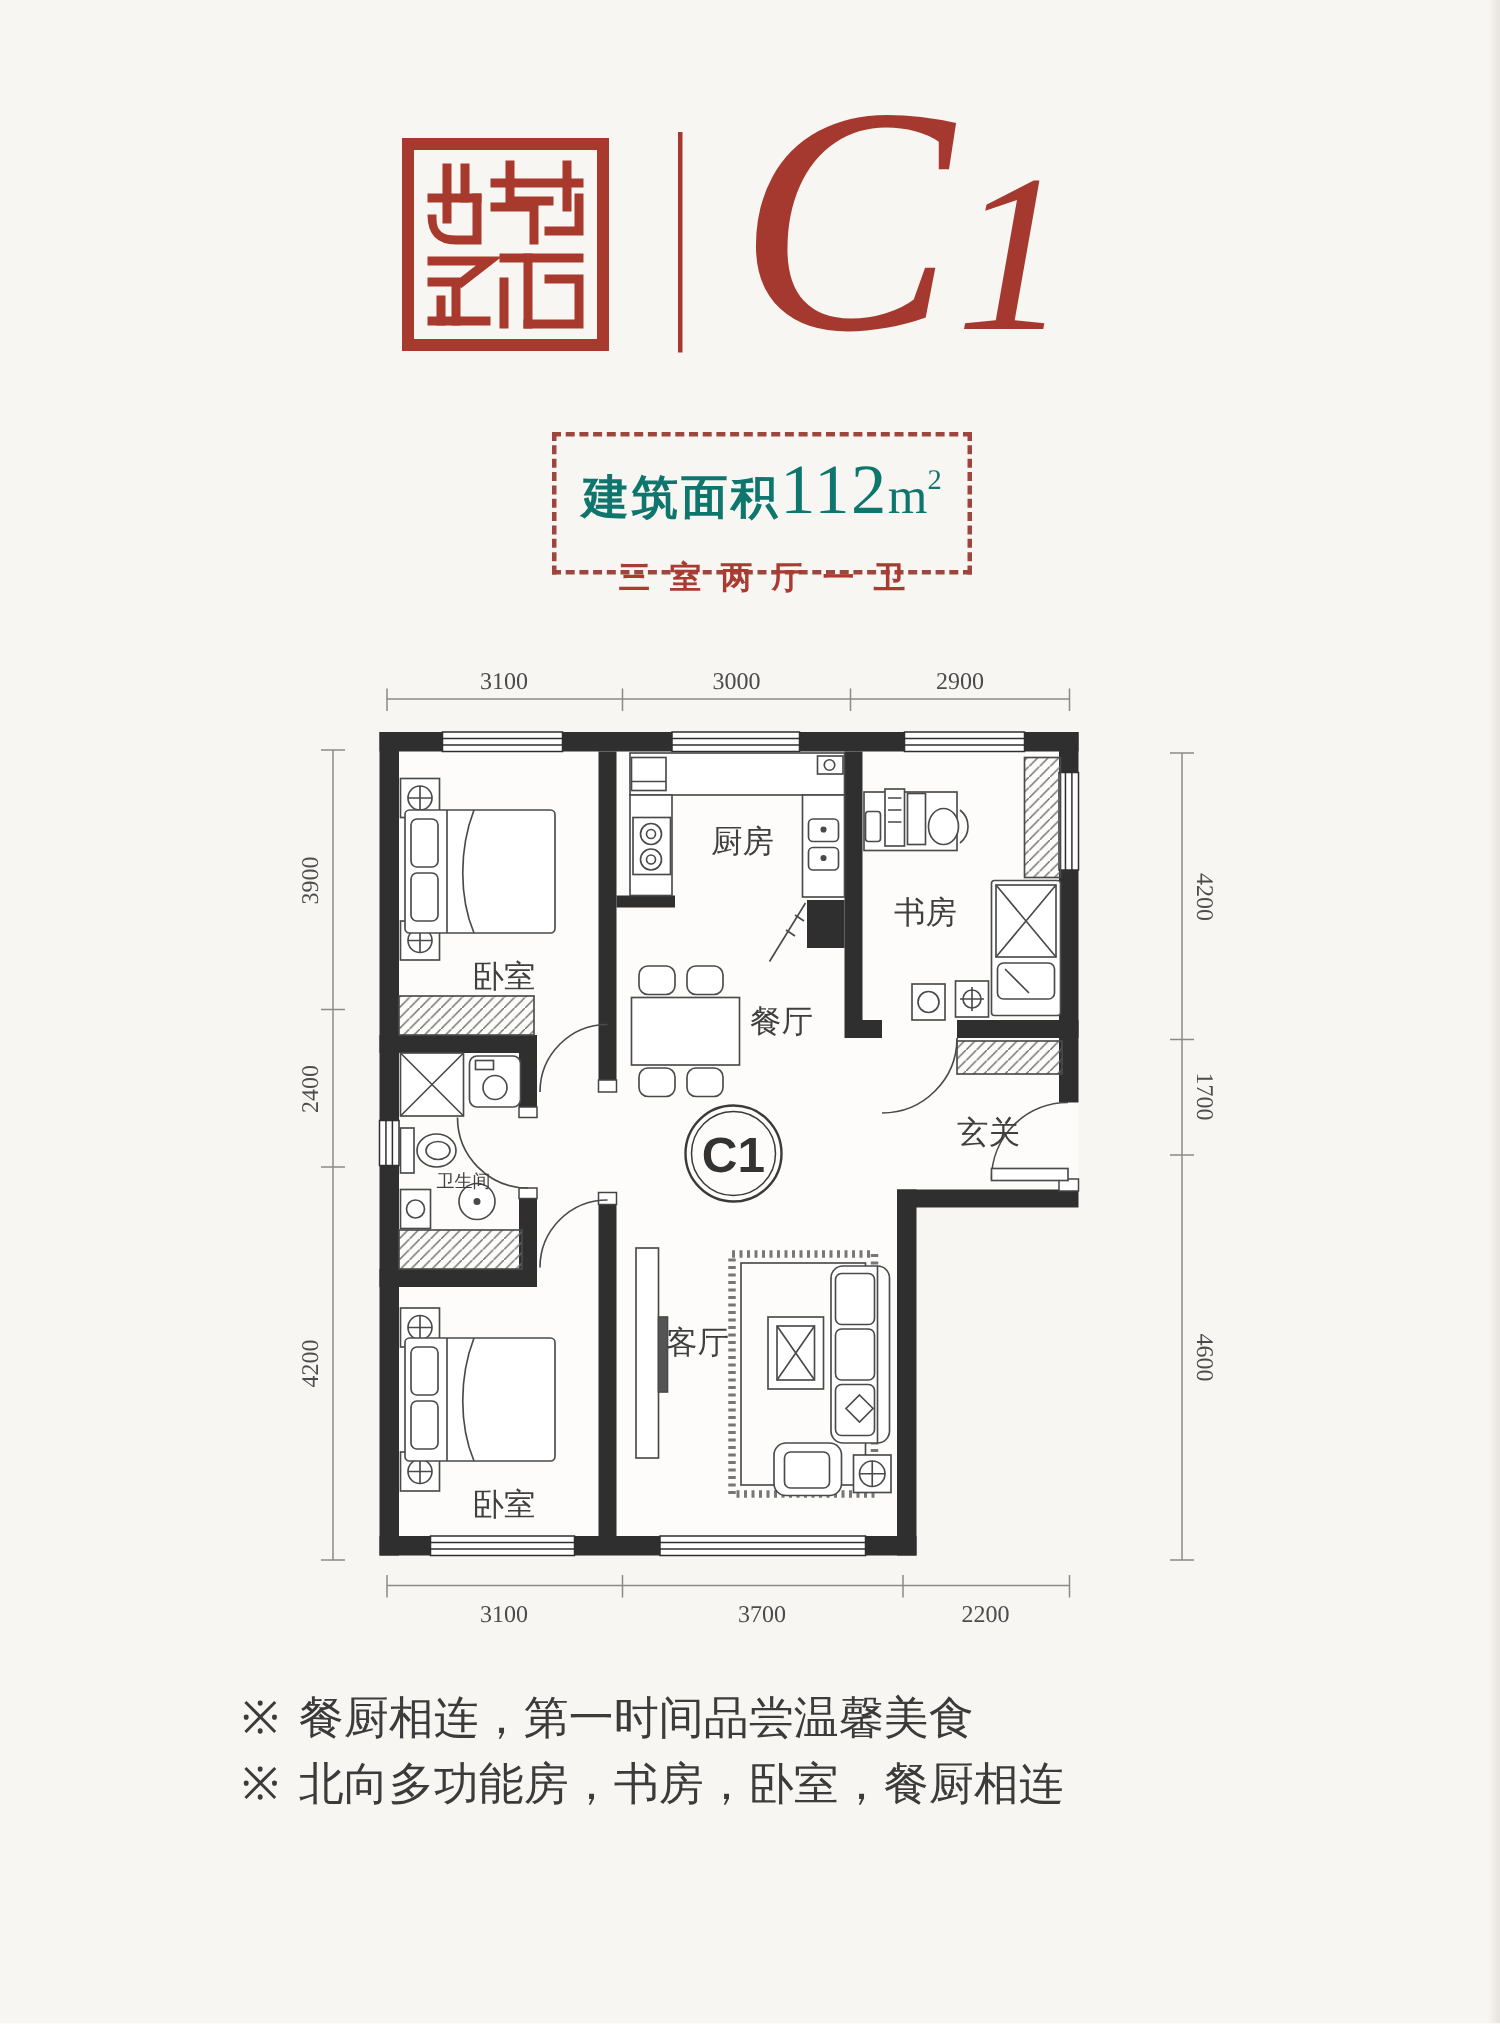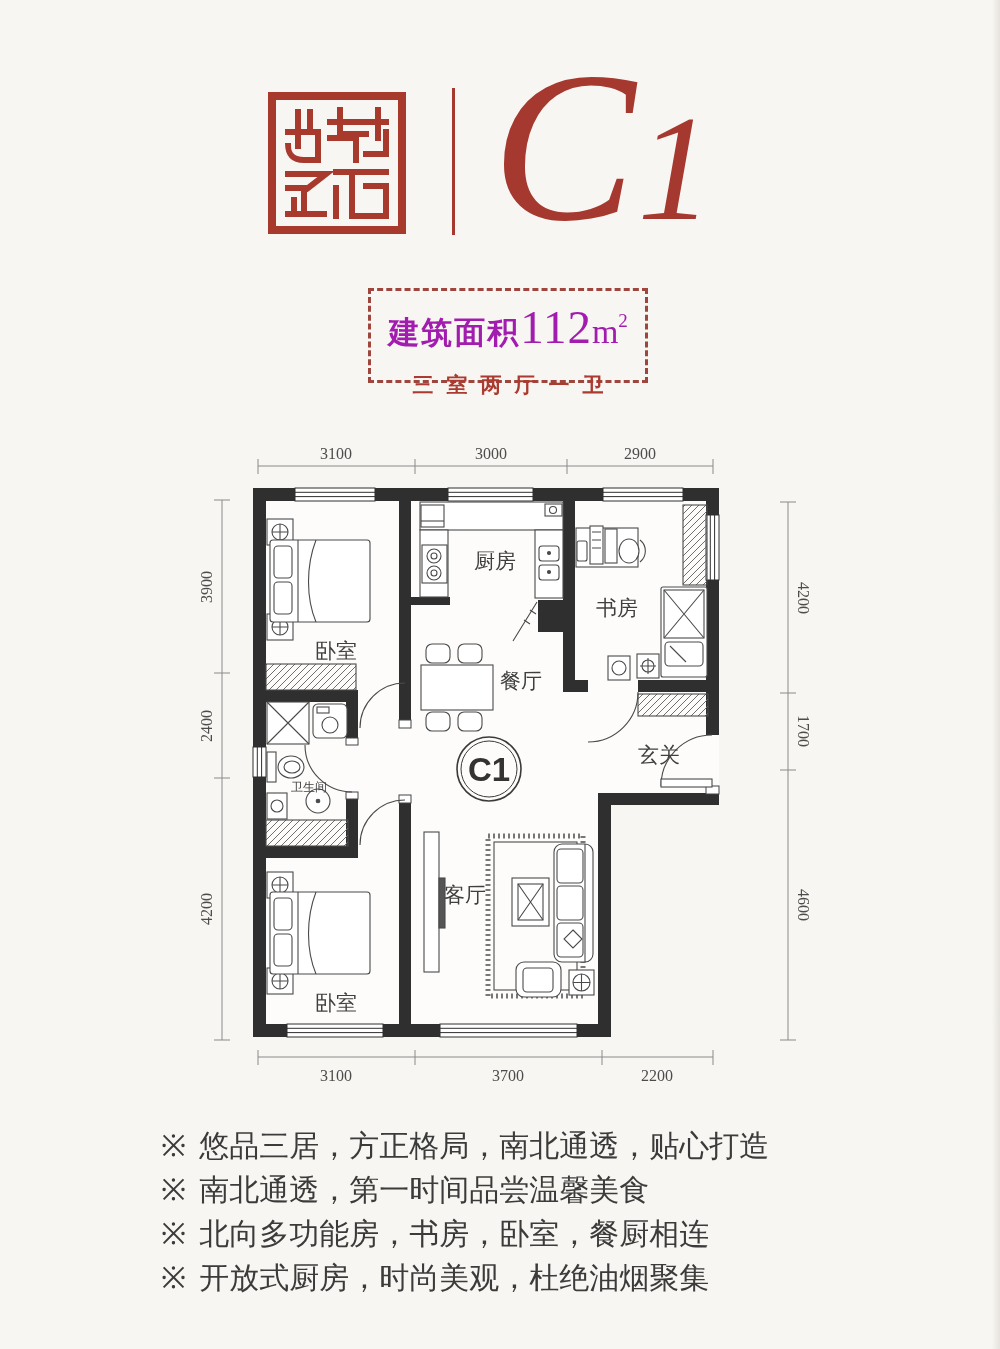--- a/index.html
+++ b/index.html
@@ -10,21 +10,21 @@
   
   .seal{position:absolute;left:268px;top:92px;width:138px;height:142px;}
   .divider{position:absolute;left:452px;top:88px;width:3px;height:147px;background:#a6392f;}
   .unit-code{position:absolute;left:492px;top:39px;display:flex;align-items:baseline;
         color:#a6392f;font-style:italic;font-family:"Liberation Serif",serif;}
   .unit-major{font-size:215px;line-height:1;}
   .unit-minor{font-size:150px;line-height:1;margin-left:2px;}
   
   .area-box{position:absolute;left:368px;top:288px;width:280px;height:95px;box-sizing:border-box;
         border:3px dashed #9e463d;text-align:center;}
-  .area-line1{margin-top:9px;color:#a21caf;white-space:nowrap;text-align:center;}
+  .area-line1{margin-top:9px;color:#0f766e;white-space:nowrap;text-align:center;}
   .area-label{font-size:31px;letter-spacing:2px;font-weight:bold;}
   .area-value{font-size:47px;letter-spacing:1px;}
   .area-unit{font-size:34px;}
   .area-sup{font-size:19px;position:relative;top:-16px;}
   .area-line2{margin-top:17px;color:#ab3a30;font-size:21px;font-weight:bold;
         letter-spacing:13px;text-indent:13px;white-space:nowrap;}
   
   .features{position:absolute;left:161px;top:1124px;color:#3b3b3b;}
   .feature-row{font-size:30px;line-height:44px;white-space:nowrap;}
   .feature-marker{margin-right:13px;}
@@ -358,27 +358,21 @@
 
     <g>
       <circle cx="489" cy="769" r="32" fill="#fdfcfa" stroke="#3a3a3a" stroke-width="1.6"></circle>
       <circle cx="489" cy="769" r="28" fill="none" stroke="#3a3a3a" stroke-width="1"></circle>
       <text class="badge-label" x="489" y="781" text-anchor="middle">C1</text>
     </g>
   </svg>
 
   <div class="features">
     <div class="feature-row">
-      <span class="feature-marker">※</span><span>悠品三居，方正格局，南北通透，贴心打造</span>
-    </div>
-    <div class="feature-row">
-      <span class="feature-marker">※</span><span>南北通透，第一时间品尝温馨美食</span>
+      <span class="feature-marker">※</span><span>餐厨相连，第一时间品尝温馨美食</span>
     </div>
     <div class="feature-row">
       <span class="feature-marker">※</span><span>北向多功能房，书房，卧室，餐厨相连</span>
     </div>
-    <div class="feature-row">
-      <span class="feature-marker">※</span><span>开放式厨房，时尚美观，杜绝油烟聚集</span>
-    </div>
   </div>
 
   <div class="scan-right"></div>
 </div>
 
 </body></html>

